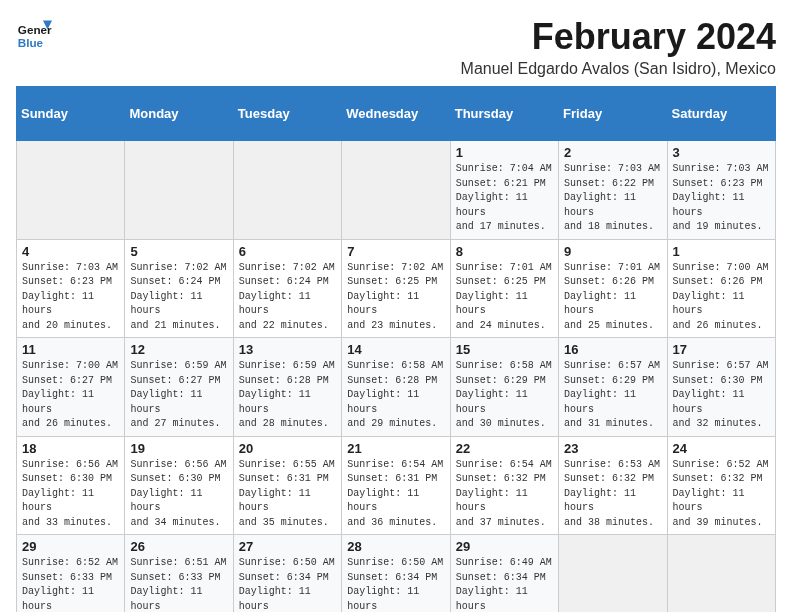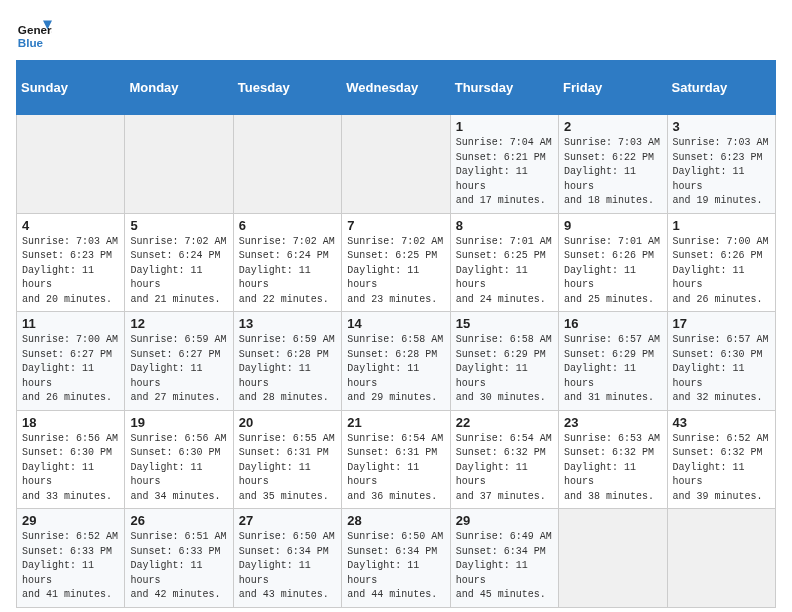--- a/index.html
+++ b/index.html
@@ -87,20 +87,22 @@
 
 <div class="header-area">
   <div class="logo">
     <svg class="logo-icon" viewBox="0 0 40 40">
       <text x="2" y="20" font-size="13" font-weight="bold" fill="#1a1a1a" font-family="Arial">General</text>
       <text x="2" y="34" font-size="13" font-weight="bold" fill="#2e7bc4" font-family="Arial">Blue</text>
       <polygon points="30,5 40,5 35,15" fill="#2e7bc4"></polygon>
     </svg>
   </div>
   <div class="title-area">
+    <div class="cal-title">February 2024</div>
+    <div class="cal-subtitle">Manuel Edgardo Avalos (San Isidro), Mexico</div>
   </div>
 </div>
 
 <table>
   <thead>
     <tr>
 
     <th>Sunday</th>
         <th>Monday</th>
         <th>Tuesday</th>
@@ -208,21 +210,21 @@
         </td>
         <td>
           <span class="day-num">22</span>
           <div class="day-info">Sunrise: 6:54 AM<br>Sunset: 6:32 PM<br>Daylight: 11 hours<br>and 37 minutes.</div>
         </td>
         <td>
           <span class="day-num">23</span>
           <div class="day-info">Sunrise: 6:53 AM<br>Sunset: 6:32 PM<br>Daylight: 11 hours<br>and 38 minutes.</div>
         </td>
         <td>
-          <span class="day-num">43</span>
+          <span class="day-num">24</span>
           <div class="day-info">Sunrise: 6:52 AM<br>Sunset: 6:32 PM<br>Daylight: 11 hours<br>and 39 minutes.</div>
         </td>
       </tr>
       <tr>
         <td>
           <span class="day-num">29</span>
           <div class="day-info">Sunrise: 6:52 AM<br>Sunset: 6:33 PM<br>Daylight: 11 hours<br>and 41 minutes.</div>
         </td>
         <td>
           <span class="day-num">26</span>

